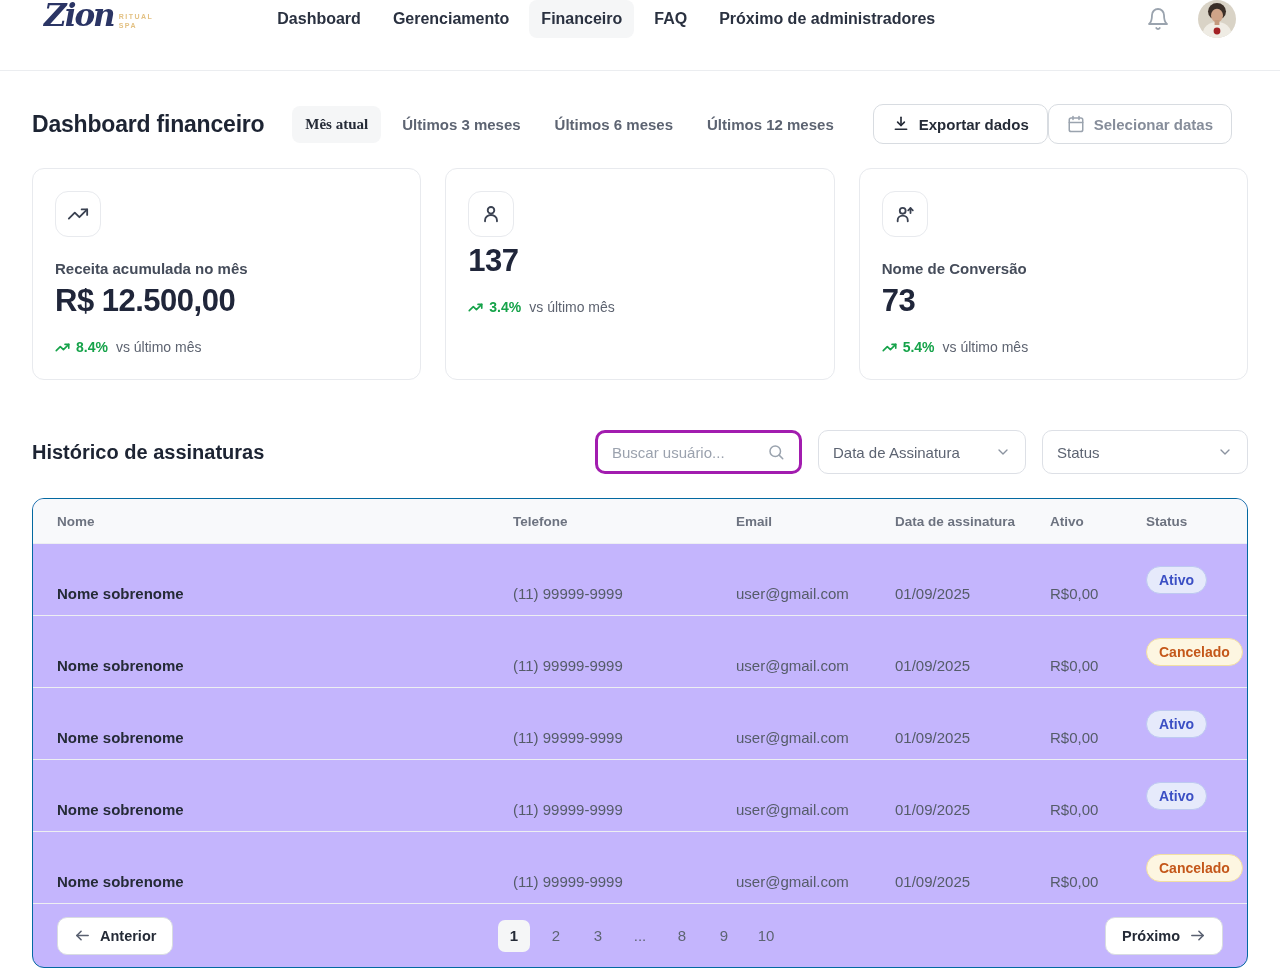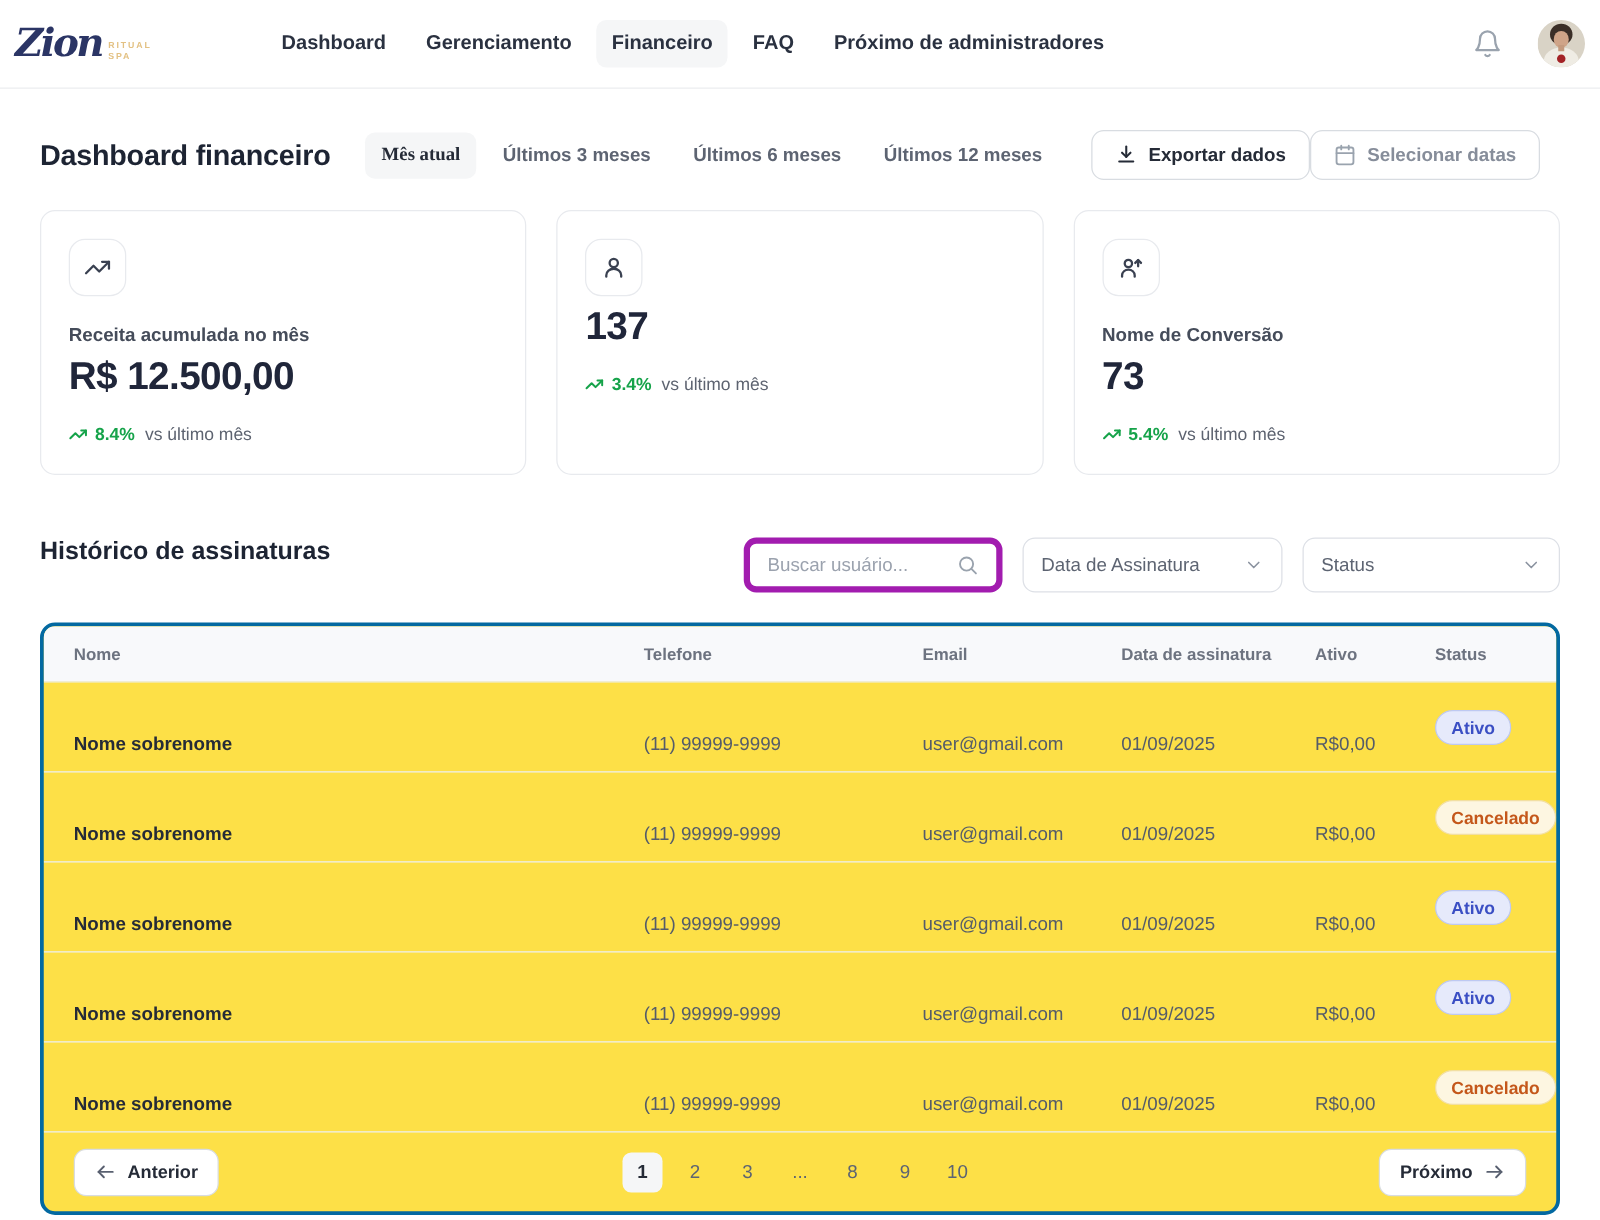--- a/index.html
+++ b/index.html
@@ -1,21 +1,21 @@
 <!DOCTYPE html>
 <html><head>
 <meta charset="utf-8">
 <style>
   * { margin: 0; padding: 0; box-sizing: border-box; }
   html,body { width: 1280px; min-height: 976px; background: #ffffff;
     font-family: "Liberation Sans", sans-serif; color: #252b37; }
 
   
-  .topbar { height: 71px; display: flex; align-items: center; padding: 0 12px;
-    border-bottom: 1px solid #ebedf0; background:#fff; }
+  .topbar { height: 71px; display: flex; align-items: flex-start; padding: 0 44px;
+    border-bottom: 1px solid #ebedf0; background:#fff;gap:20px; }
   .logo { display:flex; align-items:flex-start; gap:5px; margin-right: 92px; cursor:pointer; }
   .logo-word { font-family: "DejaVu Serif", serif; font-style: italic; font-weight: bold;
     font-size: 31px; line-height: 1; color:#2b3565; letter-spacing:-2px; position:relative; }
   .logo-tag { display:flex; flex-direction:column; margin-top:12px; }
   .logo-tag span { font-size:7px; font-weight:bold; letter-spacing:1.5px; color:#e3c183; line-height:1.3; }
   .nav { display:flex; align-items:center; gap:8px; }
   .nav-item { font-size:16px; font-weight:600; color:#2a3140; padding:10px 12px; border-radius:8px;
     cursor:pointer; white-space:nowrap; }
   .nav-item.active { background:#f5f6f7; }
   .top-right { margin-left:auto; display:flex; align-items:center; gap:28px; }
@@ -47,38 +47,38 @@
     display:flex; align-items:center; justify-content:center; color:#3a4151; }
   .card-iconbox svg { width:22px; height:22px; }
   .card-label { margin-top:23px; font-size:15px; font-weight:600; color:#454c5a; }
   .card-value { margin-top:6px; font-size:31px; font-weight:bold; color:#20263a; letter-spacing:-0.5px; }
   .card-delta { margin-top:20px; display:flex; align-items:center; gap:6px; font-size:14px; }
   .delta-icon { width:15px; height:15px; color:#16a34a; }
   .delta-pct { color:#16a34a; font-weight:600; }
   .delta-suffix { color:#5d6370; margin-left:2px; }
 
   
-  .section-head { display:flex; margin-top:50px; height:44px;gap:36px; }
+  .section-head { display:flex; align-items:center; margin-top:50px; height:44px;gap:36px; }
   .section-title { font-size:20px; font-weight:bold; color:#1d2433; }
   .section-filters { margin-left:auto; display:flex; align-items:center; gap:16px; }
-  .search-box { width:207px; height:44px; border:5px solid #a21caf; border-radius:10px;
+  .search-box { width:207px; height:44px; border:3px solid #a21caf; border-radius:10px;
     display:flex; align-items:center; padding:0 14px; gap:8px; background:#fff; }
   .search-box input { border:none; outline:none; flex:1; min-width:0; font-size:15px;
     font-family:"Liberation Sans",sans-serif; color:#252b37; background:transparent; }
   .search-box input::placeholder { color:#9ba2ae; }
   .search-icon { width:18px; height:18px; color:#9aa3ae; flex:none; cursor:pointer; }
   .dropdown { height:44px; border:1px solid #dde0e6; border-radius:10px; background:#fff;
     display:flex; align-items:center; justify-content:space-between; padding:0 14px;
     font-size:15px; color:#5d6472; cursor:pointer; }
   .dropdown.dd-date { width:208px; }
   .dropdown.dd-status { width:206px; }
   .chev { width:16px; height:16px; color:#8b93a0; }
 
   
-  .table-card { margin-top:24px; border:3px solid #0369a1; border-radius:12px; overflow:hidden; background:#fde047; }
+  .table-card { margin-top:24px; border:1px solid #0369a1; border-radius:12px; overflow:hidden; background:#c4b5fd; }
   .trow { display:grid; grid-template-columns:456px 223px 159px 155px 96px 1fr;
     align-items:center; padding:0 24px; }
   .thead { background:#f8f9fb; height:44px; }
   .th { font-size:13.5px; font-weight:600; color:#6d7380; }
   .tbody-row { height:72px; border-top:1px solid #edeff2; }
   .td { font-size:15px; color:#555c69;margin-top:28px; }
   .td-name { font-weight:600; color:#252b37; }
   .badge { display:inline-block; padding:5px 12px; border-radius:999px; font-size:14px; font-weight:600; }
   .badge[data-status="ativo"] { background:#e6eafb; border:1px solid #bec9f1; color:#3b4fc4; }
   .badge[data-status="cancelado"] { background:#fdf6e1; border:1px solid #f2dfa2; color:#c4571a; }

